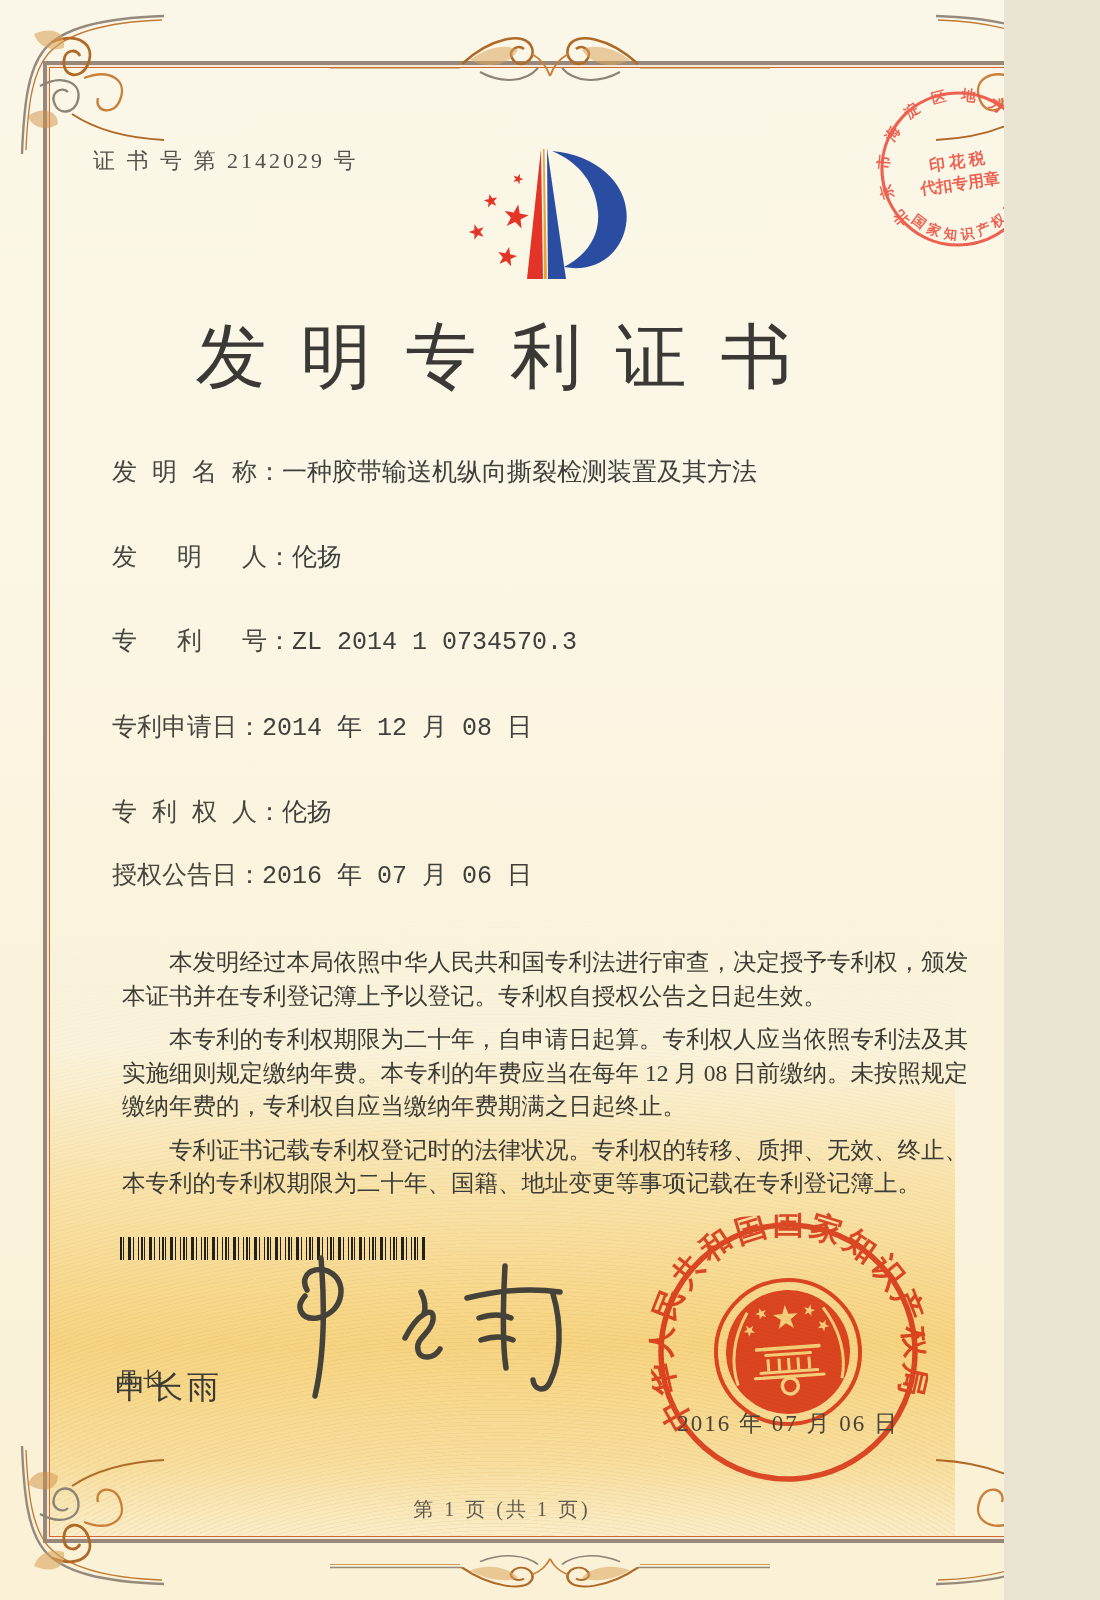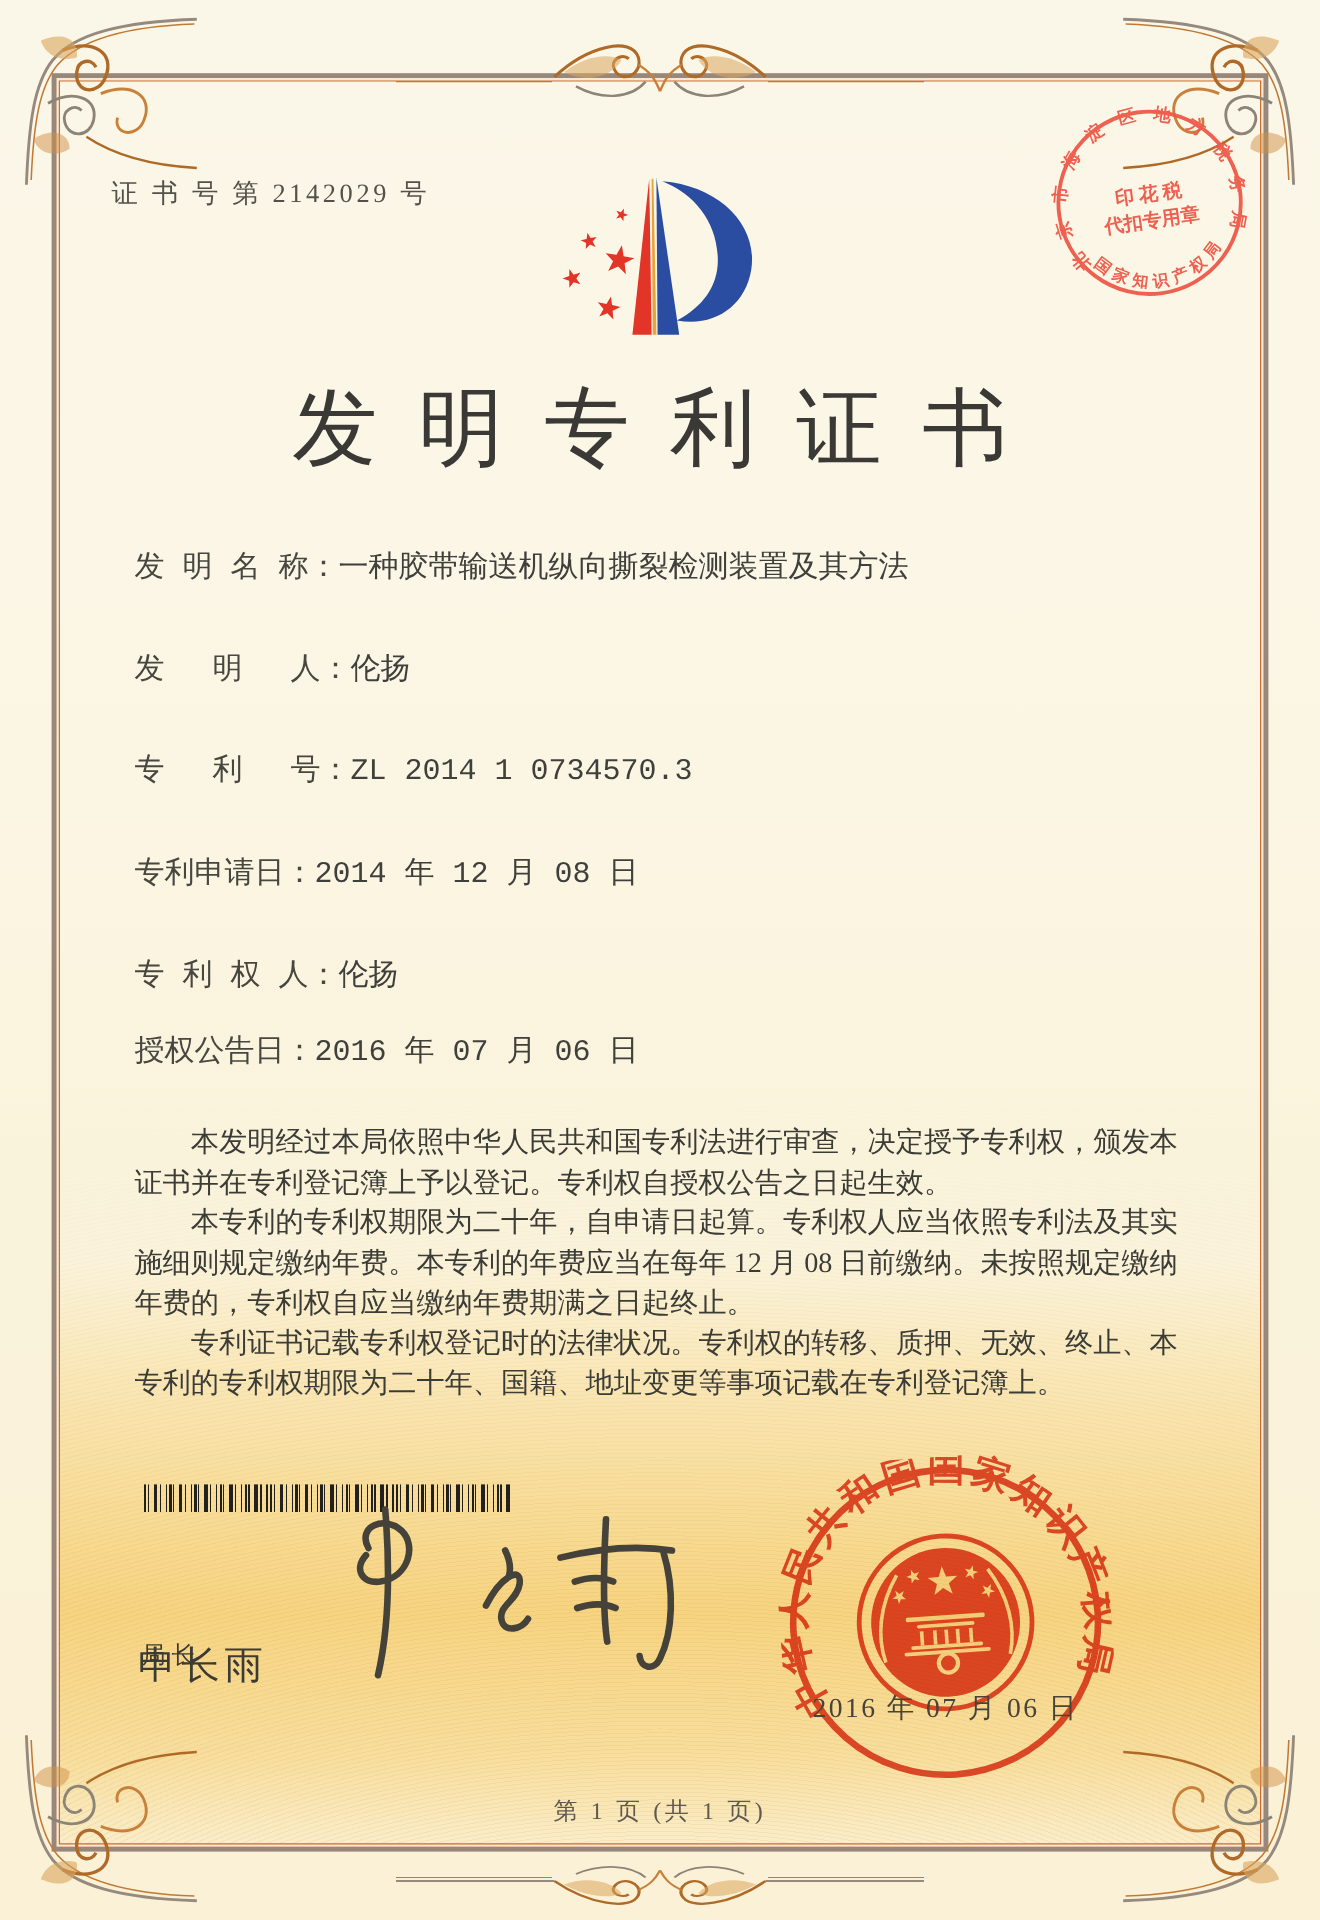--- a/index.html
+++ b/index.html
@@ -1,17 +1,17 @@
 <!DOCTYPE html>
 <html><head>
 <meta charset="utf-8">
 <style>
   html,body{margin:0;padding:0;background:#e9e4d4;}
   .certificate{
-    position:relative; width:1100px; height:1600px; overflow:hidden;
+    position:relative; width:1004px; height:1600px; overflow:hidden;
     background:linear-gradient(180deg,#fbf7e8 0%,#fbf6e4 40%,#faf3dc 60%,#faf1d6 100%);
     font-family:"Liberation Serif","DejaVu Serif",serif;
   }
   
   .gold-wash{position:absolute;left:49px;right:49px;top:1050px;height:490px;z-index:1;
     background:linear-gradient(180deg,rgba(248,218,140,0) 0%,rgba(247,211,122,.45) 25%,rgba(245,203,104,.78) 60%,rgba(246,210,122,.6) 85%,rgba(250,232,182,.35) 100%);}
   .gold-waves{position:absolute;left:49px;right:49px;top:900px;height:640px;z-index:1;opacity:.5;
     background:repeating-radial-gradient(140% 120% at 50% 140%, rgba(208,148,52,.22) 0 1.5px, rgba(255,255,255,0) 1.5px 6px);
     -webkit-mask-image:linear-gradient(180deg,transparent 0,rgba(0,0,0,.55) 35%,#000 65%);
             mask-image:linear-gradient(180deg,transparent 0,rgba(0,0,0,.55) 35%,#000 65%);}
@@ -20,21 +20,21 @@
     box-shadow:inset 0 0 0 2px rgba(251,247,230,.9), inset 0 0 0 3px #cf6a30;}
   .orn{position:absolute;z-index:3;}
   .cert-no{position:absolute;left:93px;top:146px;z-index:4;font-size:22px;letter-spacing:3px;color:#55504a;}
   .logo{position:absolute;left:440px;top:133px;z-index:4;}
   .tax-stamp{position:absolute;left:876px;top:87px;z-index:5;transform:rotate(-8deg);opacity:.95;}
   .title{position:absolute;left:0;right:0;top:310px;z-index:4;text-align:center;
     font-size:71px;font-weight:normal;color:#3a3936;letter-spacing:34px;margin-left:17px;}
   .field{position:absolute;left:112px;z-index:4;font-size:25px;color:#3f3f3b;white-space:pre;font-family:Liberation Mono, monospace;}
   .field .lbl{color:#474740;}
   .body-text{position:absolute;left:112px;top:936px;width:880px;z-index:4;}
-  .body-text p{margin:0;font-size:23.5px;line-height:33.5px;color:#3c3c36;text-indent:2em;}
+  .body-text p{margin:10px;font-size:23.5px;line-height:33.5px;color:#3c3c36;text-indent:2em;}
   .barcode{position:absolute;left:120px;top:1237px;width:306px;height:23px;z-index:4;
     background:repeating-linear-gradient(90deg,#23211e 0 2px,transparent 2px 3px,#23211e 3px 4px,transparent 4px 8px,#23211e 8px 11px,transparent 11px 13px,#23211e 13px 14px,transparent 14px 18px,#23211e 18px 19px,transparent 19px 21px);}
   .director-label{position:absolute;left:118px;top:1318px;z-index:4;font-size:20px;letter-spacing:5px;color:#3b3b34;font-family:"Liberation Sans","DejaVu Sans",sans-serif;margin-top:48px;}
   .director-name{position:absolute;left:115px;top:1366px;z-index:4;font-size:32px;letter-spacing:4px;color:#3b3b34;font-family:"Liberation Sans","DejaVu Sans",sans-serif;}
   .signature{position:absolute;left:255px;top:1252px;z-index:4;}
   .seal{position:absolute;left:650px;top:1214px;z-index:5;mix-blend-mode:multiply;transform:rotate(-4deg);}
   .seal-date{position:absolute;left:668px;top:1408px;width:240px;z-index:6;text-align:center;
     font-size:23px;letter-spacing:2px;color:#494439;}
   .page-footer{position:absolute;left:0;right:0;top:1496px;z-index:4;text-align:center;font-size:20px;letter-spacing:3px;color:#60594f;}
   svg text{font-family:"Liberation Serif","DejaVu Serif",serif;}

